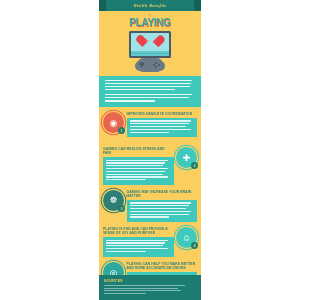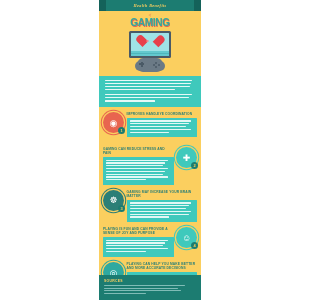--- a/index.html
+++ b/index.html
@@ -296,21 +296,21 @@
   <div class="infographic">
 
     <div class="top-band">
       <span class="ribbon-tail-l"></span>
       <span class="ribbon-tail-r"></span>
       <span class="kicker">Health Benefits</span>
     </div>
 
     <div class="hero">
       <div class="hero-and">of</div>
-      <div class="hero-title">GAMING</div>
+      <div class="hero-title">PLAYING</div>
 
       <div class="hero-art">
         <div class="monitor">
           <div class="monitor-screen">
             <div class="heart">
               <span class="heart-px"></span>
             </div>
             <div class="screen-ground"></div>
           </div>
         </div>

